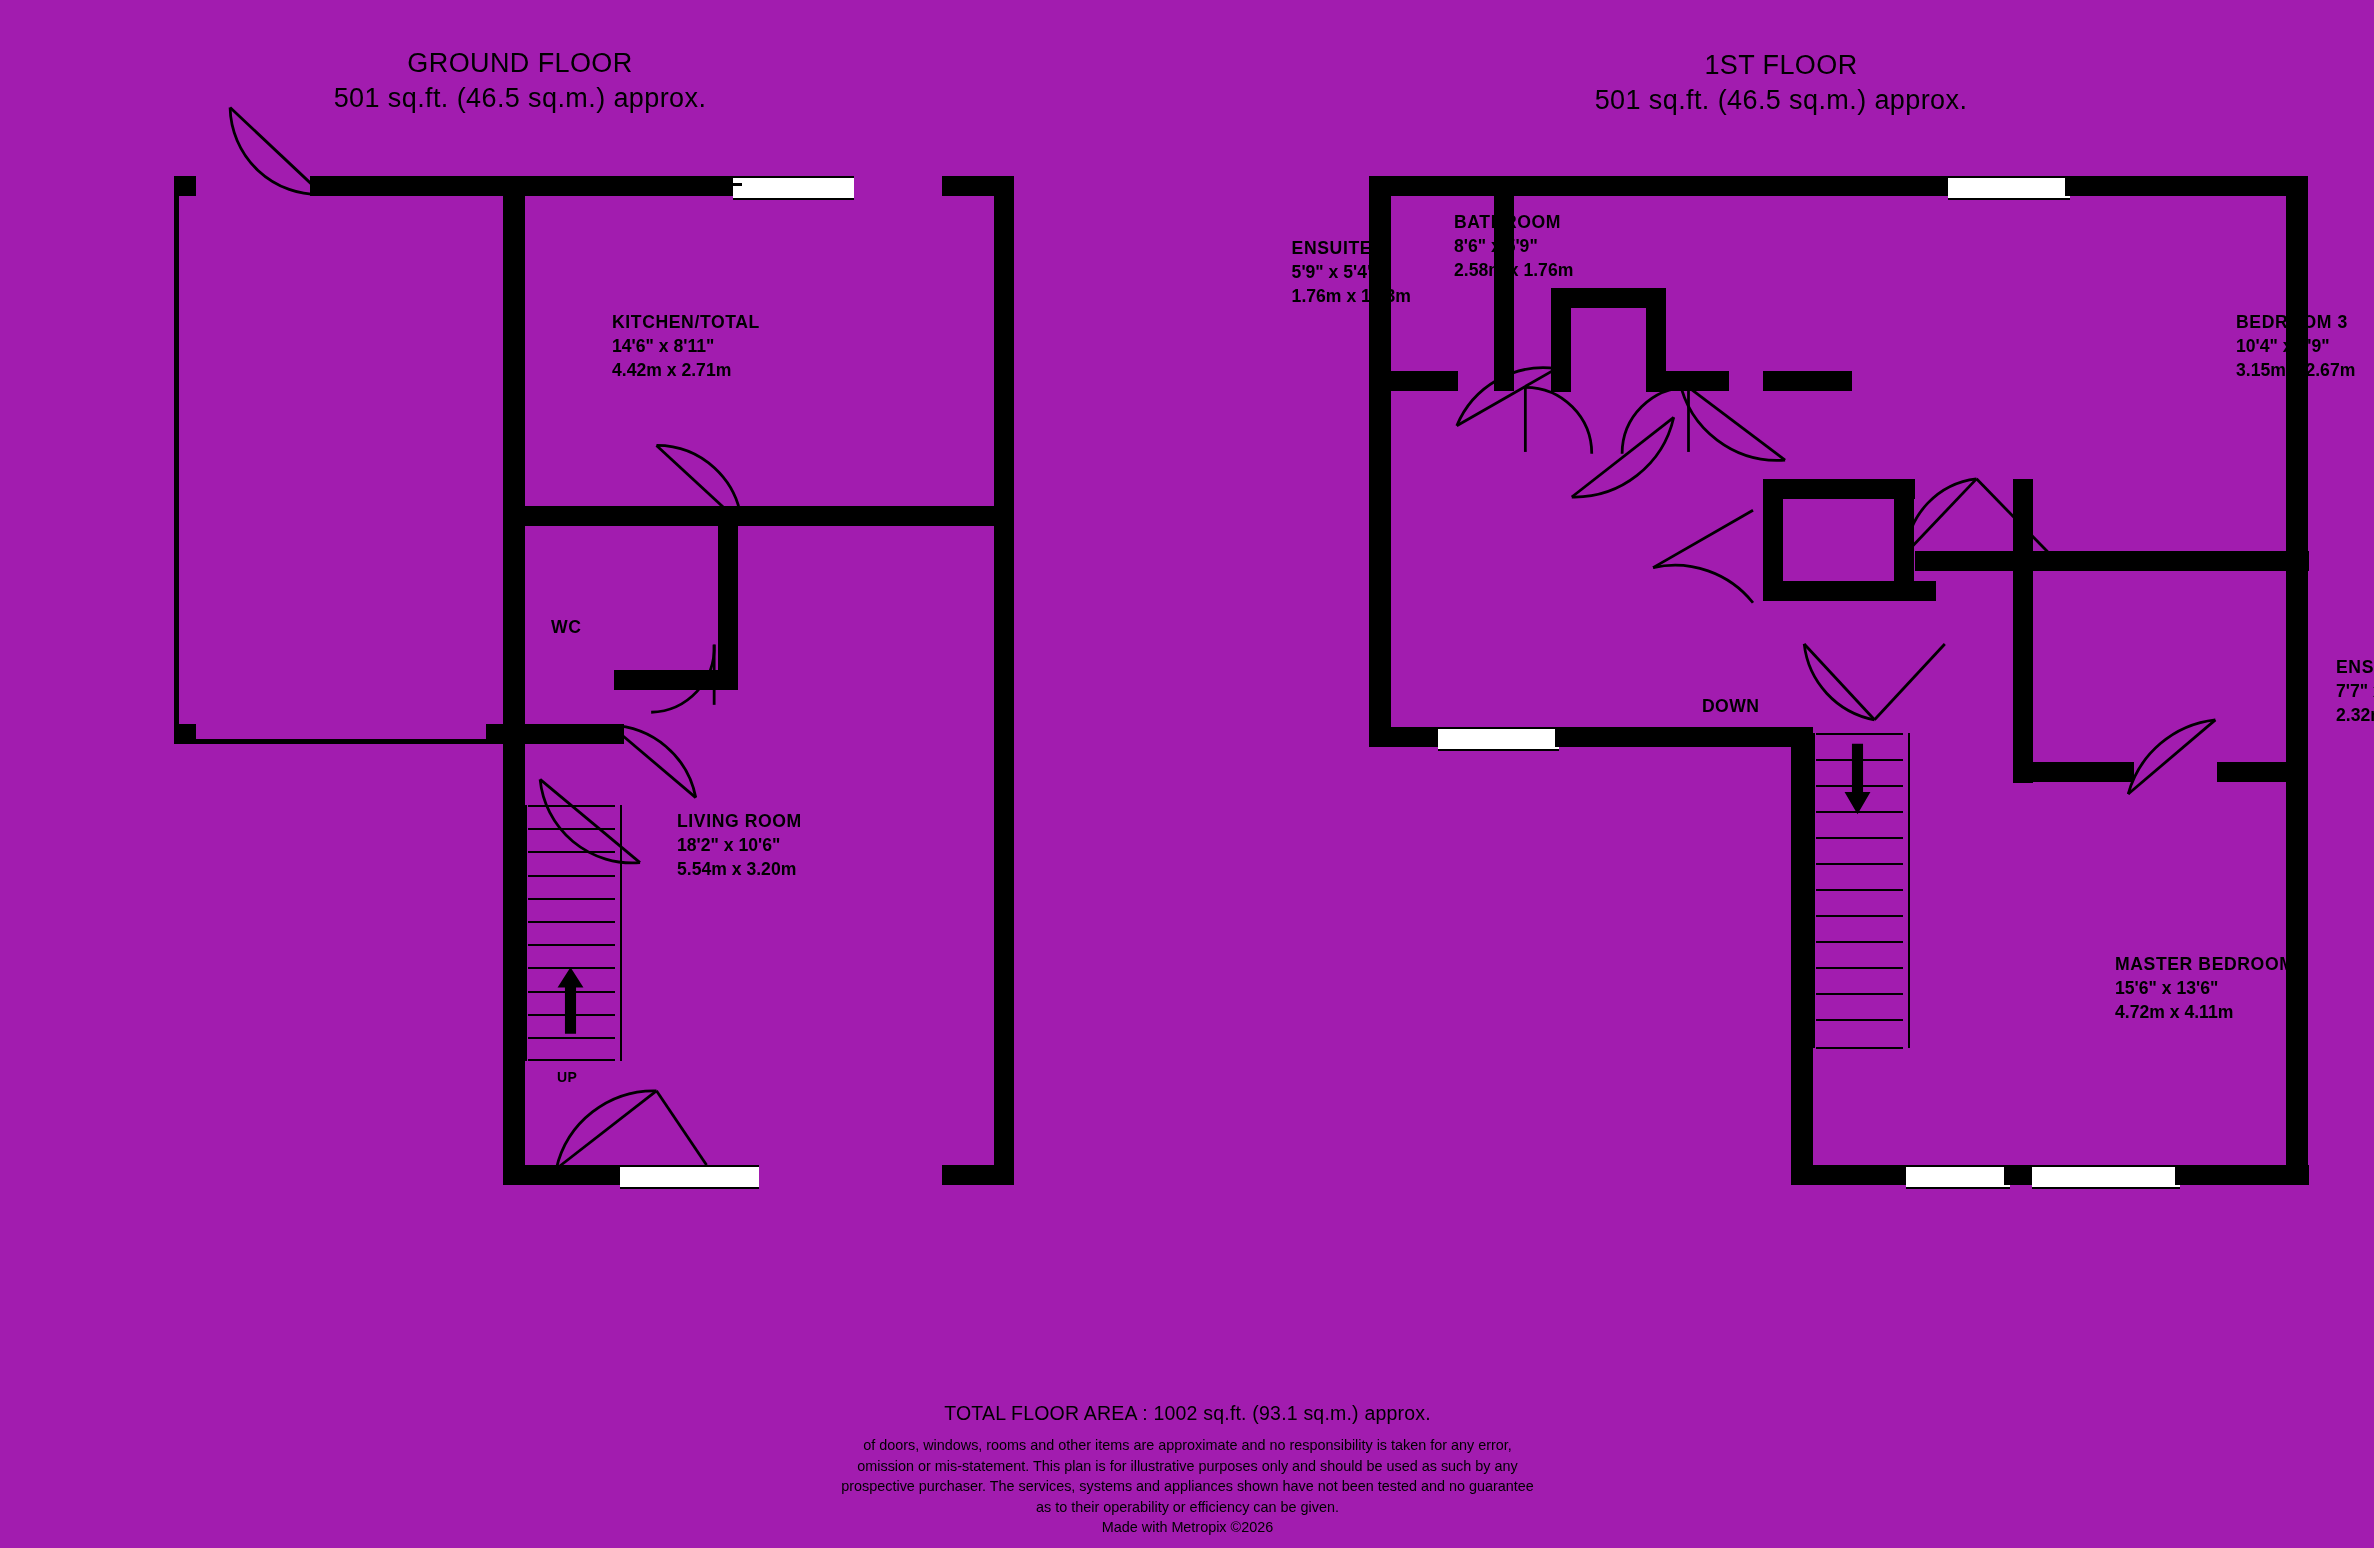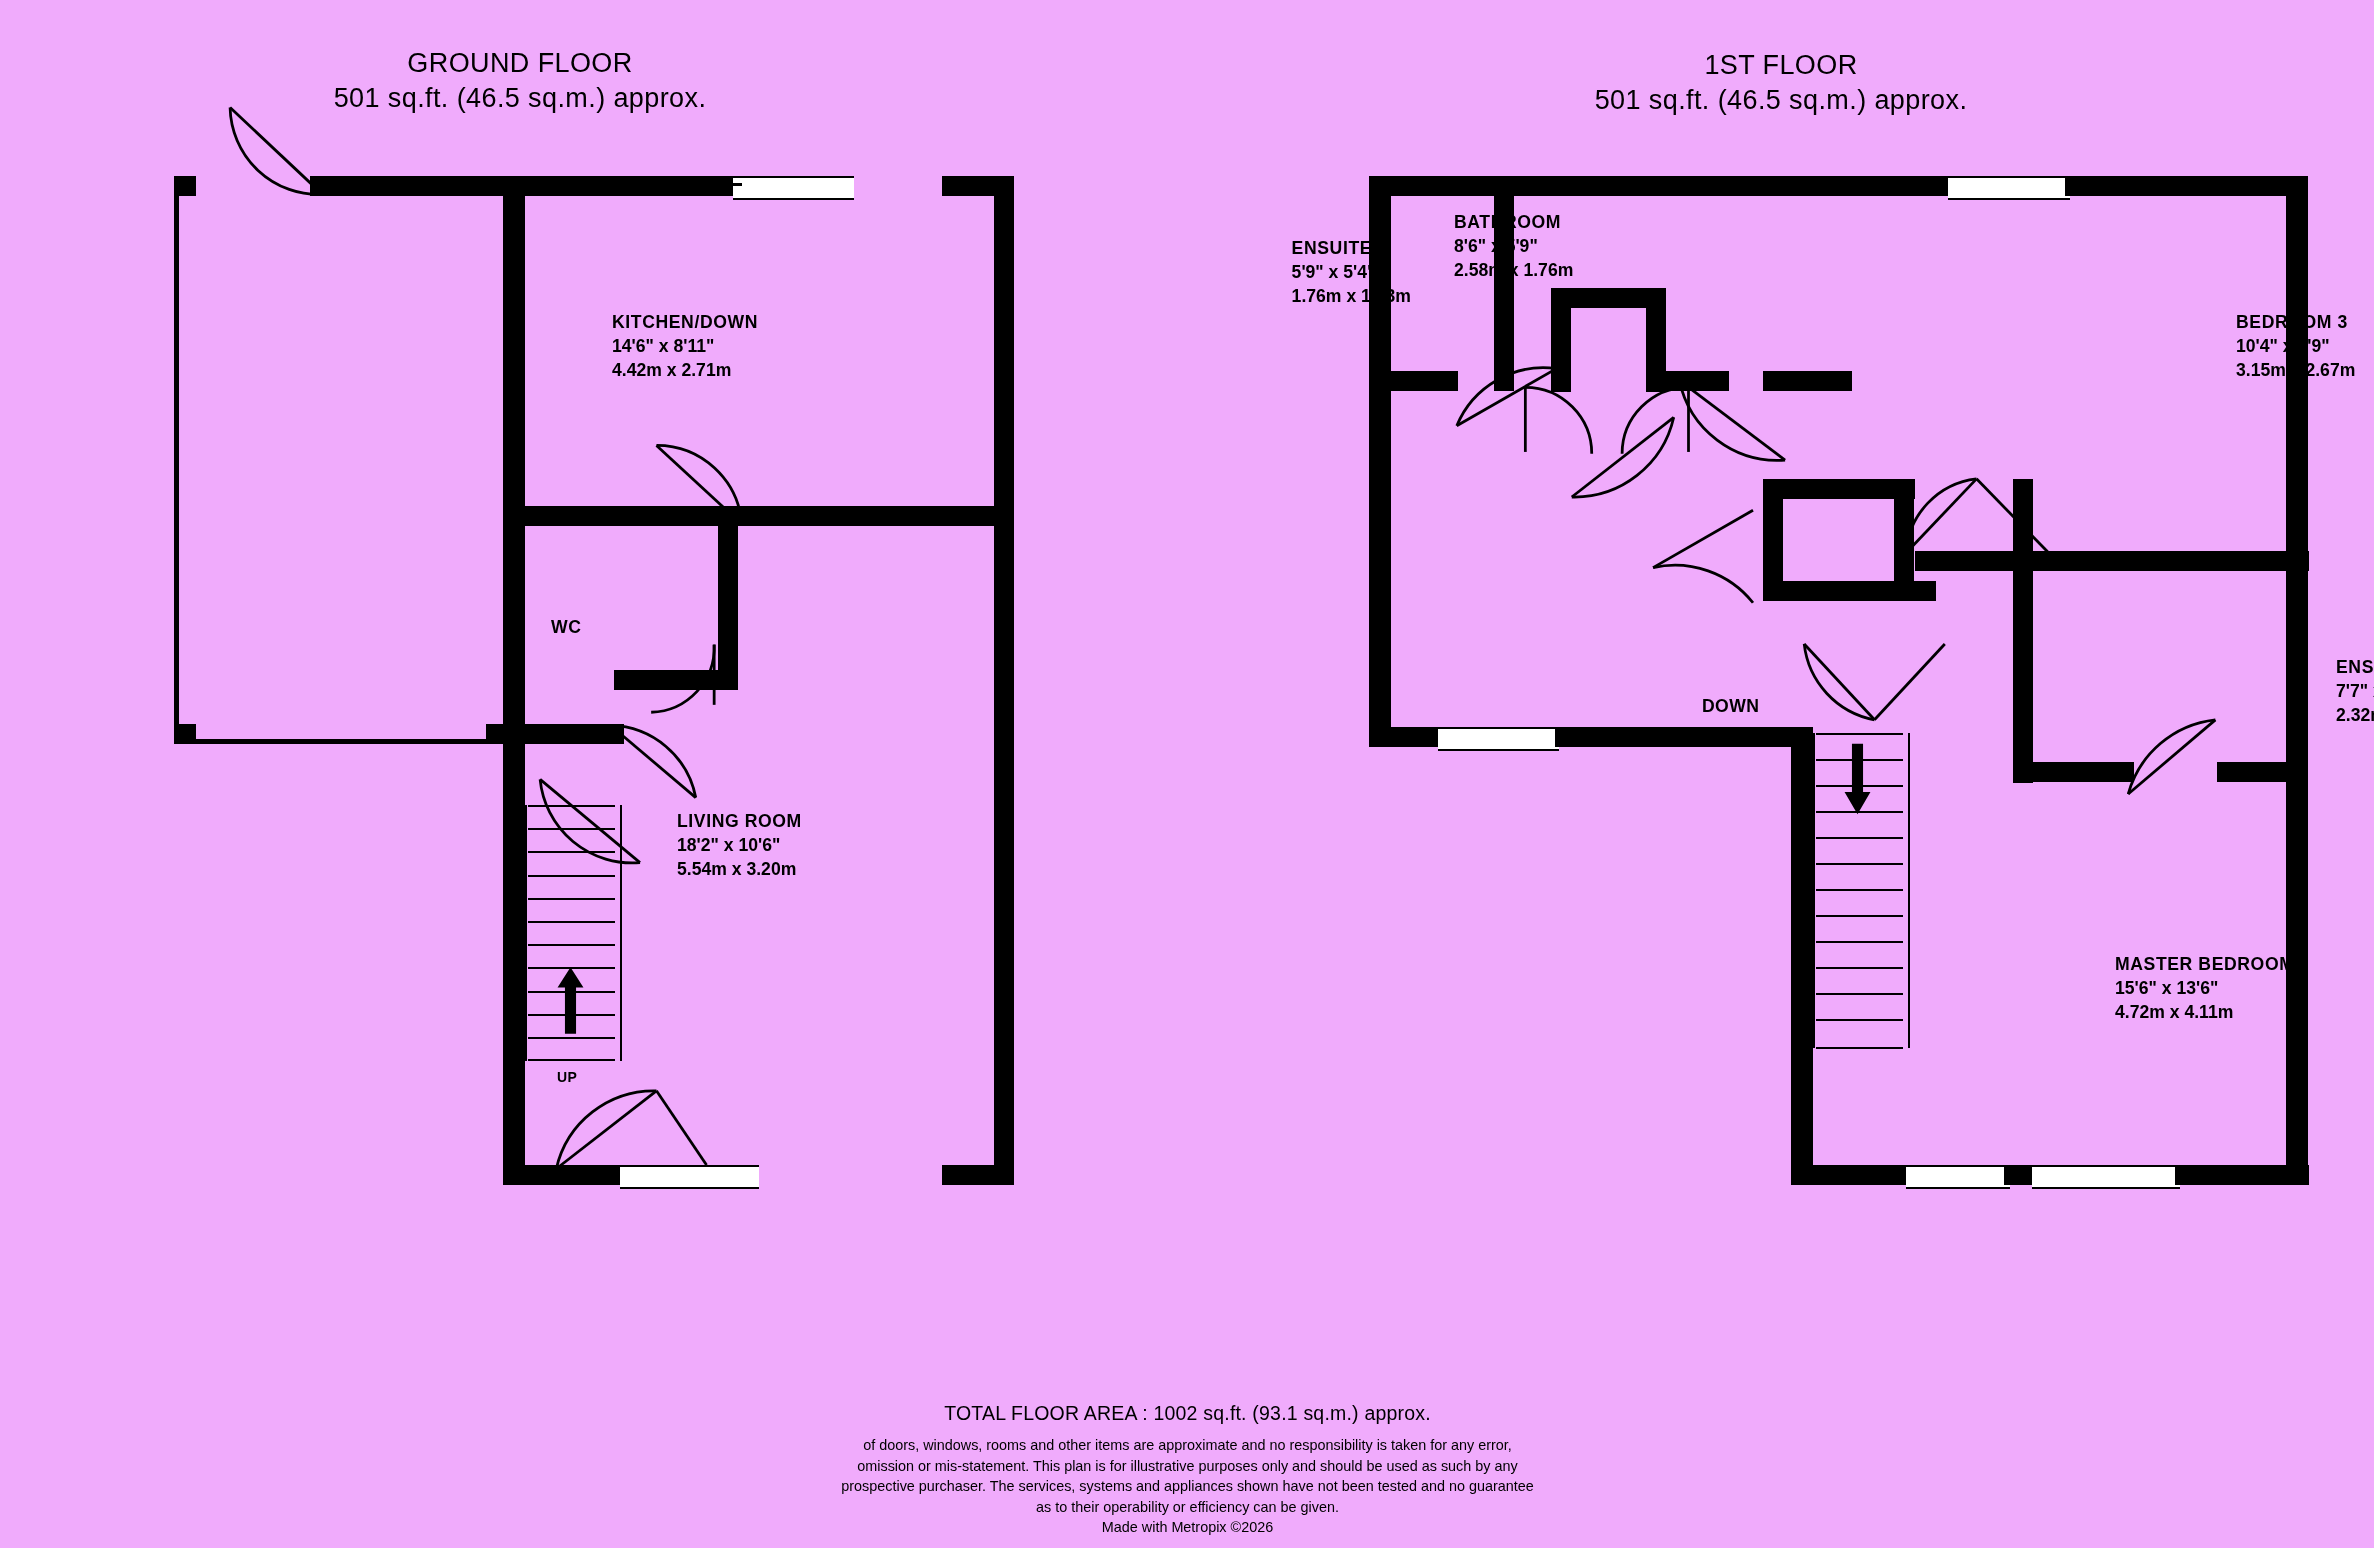--- a/index.html
+++ b/index.html
@@ -9,21 +9,21 @@
   }
   body {
     font-family: "Liberation Sans", sans-serif;
     color: #000000;
   }
   .page {
     position: relative;
     width: 2375px;
     height: 1548px;
     overflow: hidden;
-    background: #f0abfc;
+    background: #a21caf;
   }
   .floor-title {
     position: absolute;
     text-align: center;
     font-size: 27px;
     font-weight: 400;
     line-height: 1.28;
     letter-spacing: 0.4px;
     color: #000;
   }
@@ -193,21 +193,21 @@
       <div class="step" style="top:209px;"></div>
       <div class="step" style="top:232px;"></div>
       <div class="step" style="top:254px;"></div>
     </div>
     <svg style="position:absolute; left:552px; top:965px; width:37px; height:70px;" viewBox="0 0 40 75">
       <path d="M 20 2 L 34 24 L 26 24 L 26 74 L 14 74 L 14 24 L 6 24 Z" fill="#000"></path>
     </svg>
     <div class="tiny-label" style="left:557px; top:1069px;">UP</div>
 
     <div class="room-label" style="left:612px; top:311px; width:297px;">
-      <span class="nm">KITCHEN/DOWN</span>
+      <span class="nm">KITCHEN/TOTAL</span>
       <span class="d1">14'6"  x 8'11"</span>
       <span class="d2">4.42m  x 2.71m</span>
     </div>
     <div class="small-label" style="left:551px; top:617px;">WC</div>
     <div class="room-label" style="left:677px; top:810px; width:297px;">
       <span class="nm">LIVING ROOM</span>
       <span class="d1">18'2"  x 10'6"</span>
       <span class="d2">5.54m  x 3.20m</span>
     </div>
   </div>

